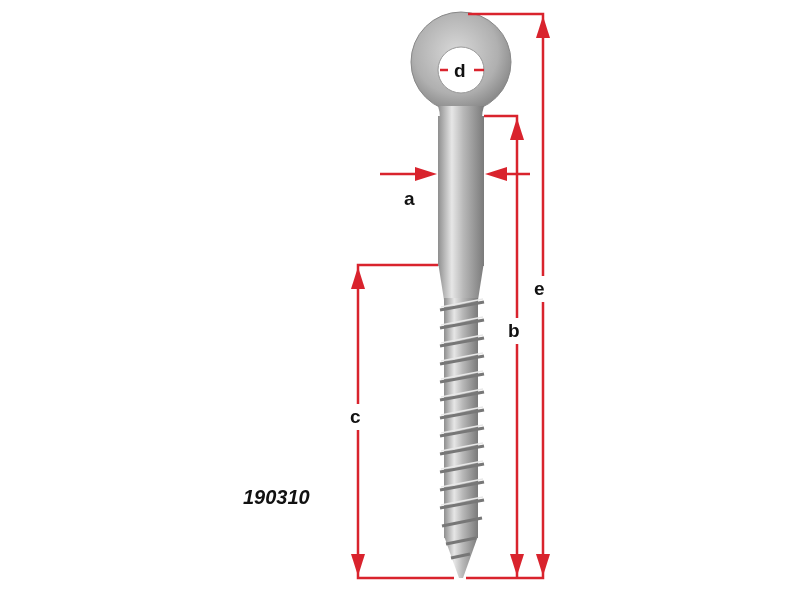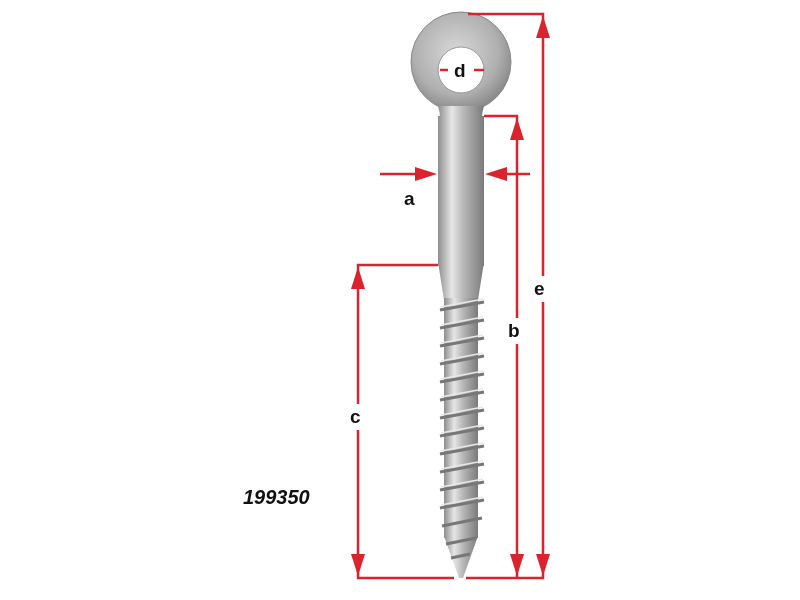--- a/index.html
+++ b/index.html
@@ -104,14 +104,14 @@
       <path d="M485,174 L507,167 L507,181 Z"></path>
     </g>
   </svg>
 
   <span class="lbl" style="left:454px;top:60px;">d</span>
   <span class="lbl" style="left:404px;top:188px;">a</span>
   <span class="lbl" style="left:534px;top:276px;background:#fff;padding:2px 0;">e</span>
   <span class="lbl" style="left:508px;top:318px;background:#fff;padding:2px 0;">b</span>
   <span class="lbl" style="left:350px;top:404px;background:#fff;padding:2px 0;">c</span>
 
-  <span class="code">199350</span>
+  <span class="code">190310</span>
 </div>
 
 </body></html>

